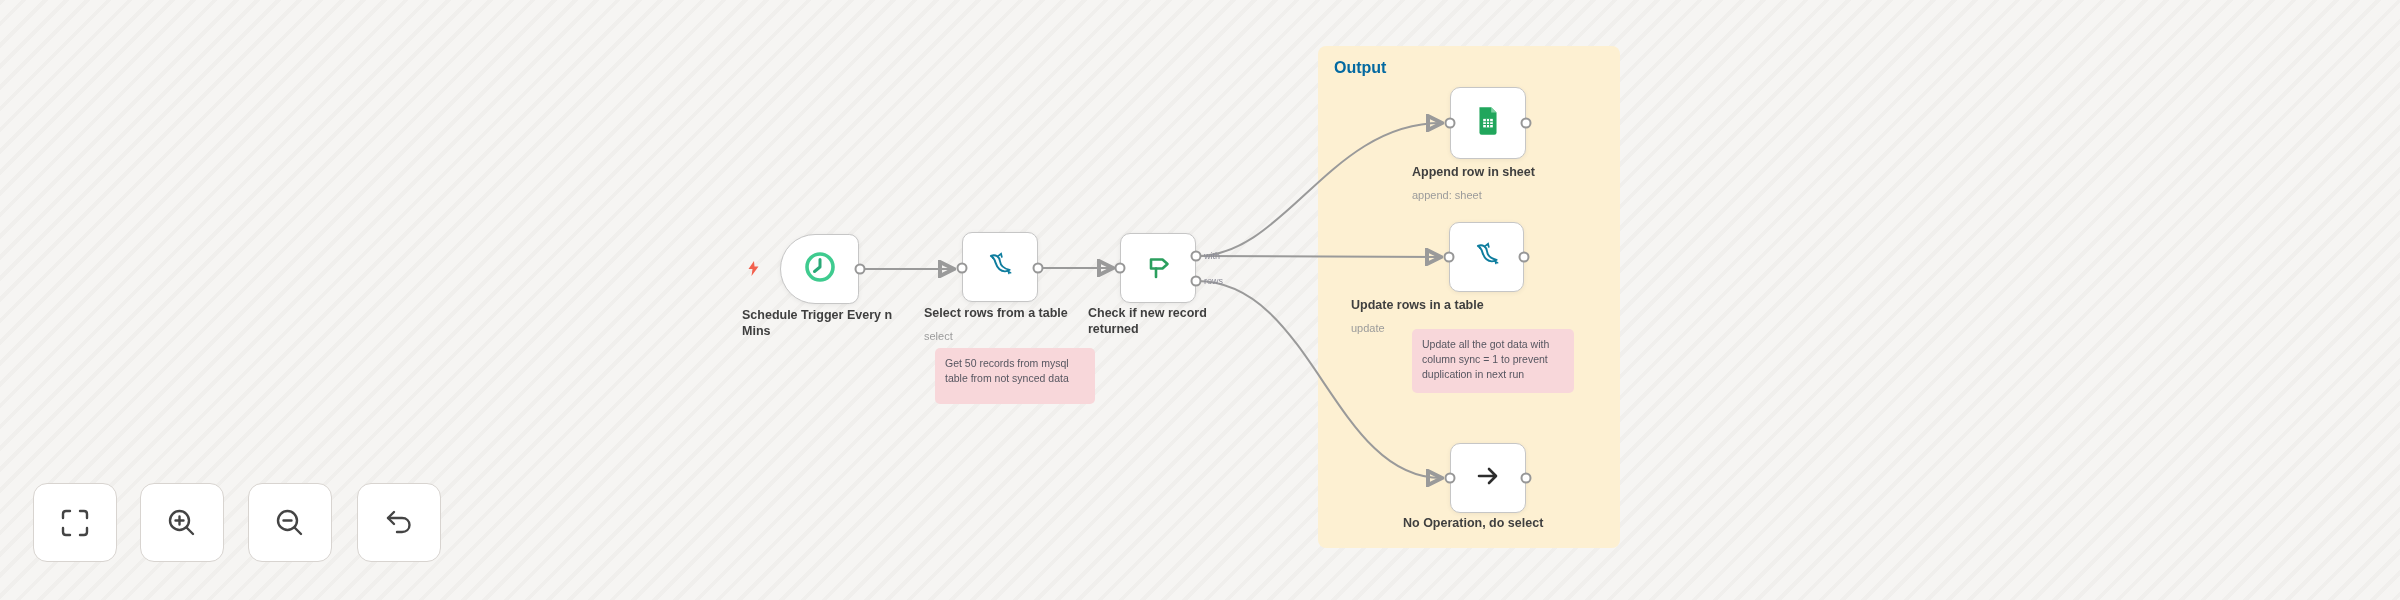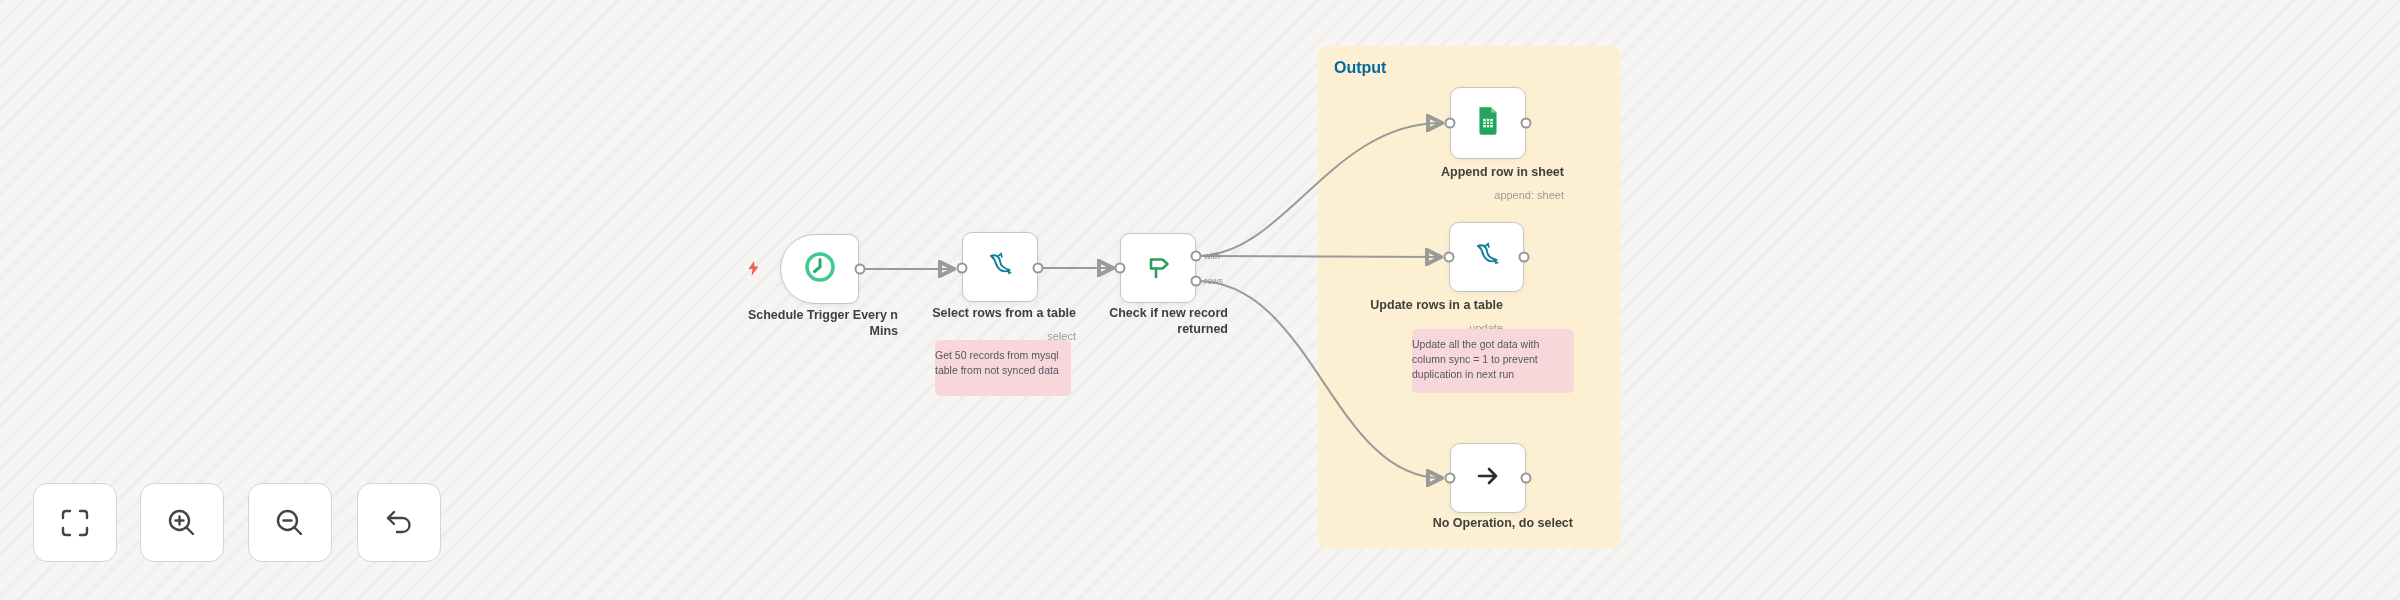--- a/index.html
+++ b/index.html
@@ -42,31 +42,31 @@
   .port{
     position:absolute;width:11px;height:11px;border-radius:50%;
     background:#fff;border:2px solid #979797;z-index:5;
     transform:translate(-50%,-50%);cursor:crosshair;
   }
   .port-label{
     position:absolute;font-size:9px;color:#8b8b97;z-index:5;
     transform:translateY(-50%);
   }
   .node-caption{
-    position:absolute;text-align:right;z-index:3;
+    position:absolute;text-align:left;z-index:3;
   }
   .node-label{
     font-size:12.5px;font-weight:600;color:var(--label);line-height:1.25;
   }
   .node-sub{
     font-size:11px;font-weight:400;color:var(--sublabel);margin-top:8px;
   }
   .note{
     position:absolute;background:var(--note-bg);border-radius:5px;
-    padding:8px 0;font-size:10.5px;line-height:1.42;color:#565660;z-index:3;
+    padding:8px 10px;font-size:10.5px;line-height:1.42;color:#565660;z-index:3;
     cursor:pointer;
   }
   .bolt{position:absolute;z-index:4;}
   .ctrl{
     position:absolute;width:84px;height:79px;background:#fff;
     border:1.5px solid #d8d4d0;border-radius:14px;
     display:flex;align-items:center;justify-content:center;
     cursor:pointer;z-index:6;
   }
   .ctrl svg{display:block;}
@@ -119,21 +119,21 @@
         <circle cx="7.5" cy="7.5" r="1" fill="#0e7d9e"></circle>
         <path d="M21,19.5 l3,1.8 M21.5,19 l0.8,3" fill="none" stroke="#0e7d9e" stroke-width="1.4" stroke-linecap="round"></path>
       </svg>
     </span>
   </div>
   <div class="node-caption" style="left:924px;top:306px;width:152px">
     <div class="node-label">Select rows from a table</div>
     <div class="node-sub">select</div>
   </div>
 
-  <div class="note" style="left:935px;top:340px;width:136px;height:56px">
+  <div class="note" style="left:935px;top:348px;width:160px;height:56px">
     <span>Get 50 records from mysql table from not synced data</span>
   </div>
 
   <div class="node" style="left:1120px;top:233px;width:76px;height:70px">
     <span>
       <svg width="30" height="30" viewBox="0 0 30 30">
         <path d="M8,8.5 H19.5 L24.5,13 L19.5,17.5 H8 Z" fill="none" stroke="#2b9f5e" stroke-width="2.6" stroke-linejoin="round"></path>
         <path d="M13,17.5 V26" fill="none" stroke="#2b9f5e" stroke-width="2.6" stroke-linecap="round"></path>
       </svg>
     </span>

